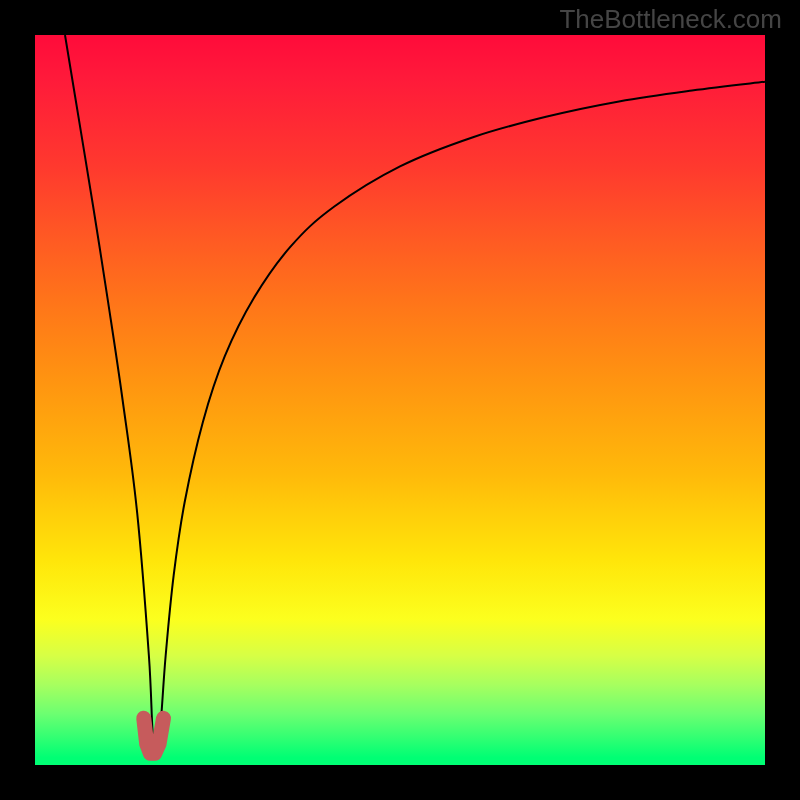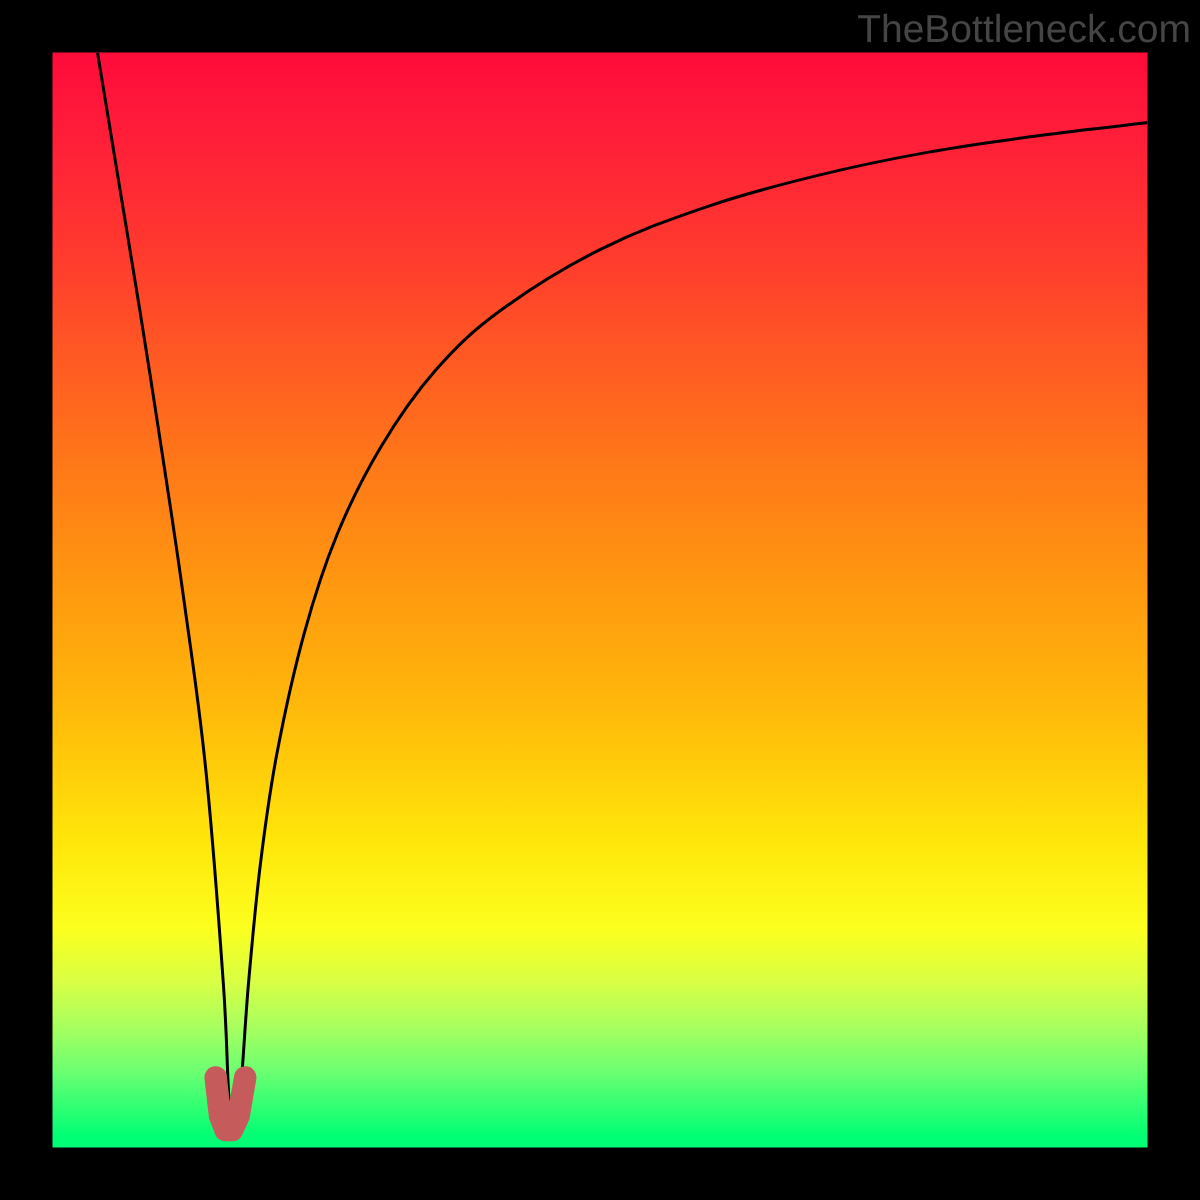--- a/index.html
+++ b/index.html
@@ -4,21 +4,21 @@
   <style>
     * { margin: 0; padding: 0; box-sizing: border-box; }
     body { width: 800px; height: 800px; position: relative; font-family: Arial, sans-serif; }
     .outer {
       width: 800px; height: 800px;
       background: #000;
       position: relative;
     }
     .watermark {
       position: absolute;
-      top: 4px; right: 6px;
+      top: 4px; right: 18px;
       color: #454545;
       font-size: 26px;
       font-weight: 500;
       z-index: 50;
       letter-spacing: 0px;
     }
     .plot-area {
       position: absolute;
       left: 35px; top: 35px;
       width: 730px; height: 730px;

